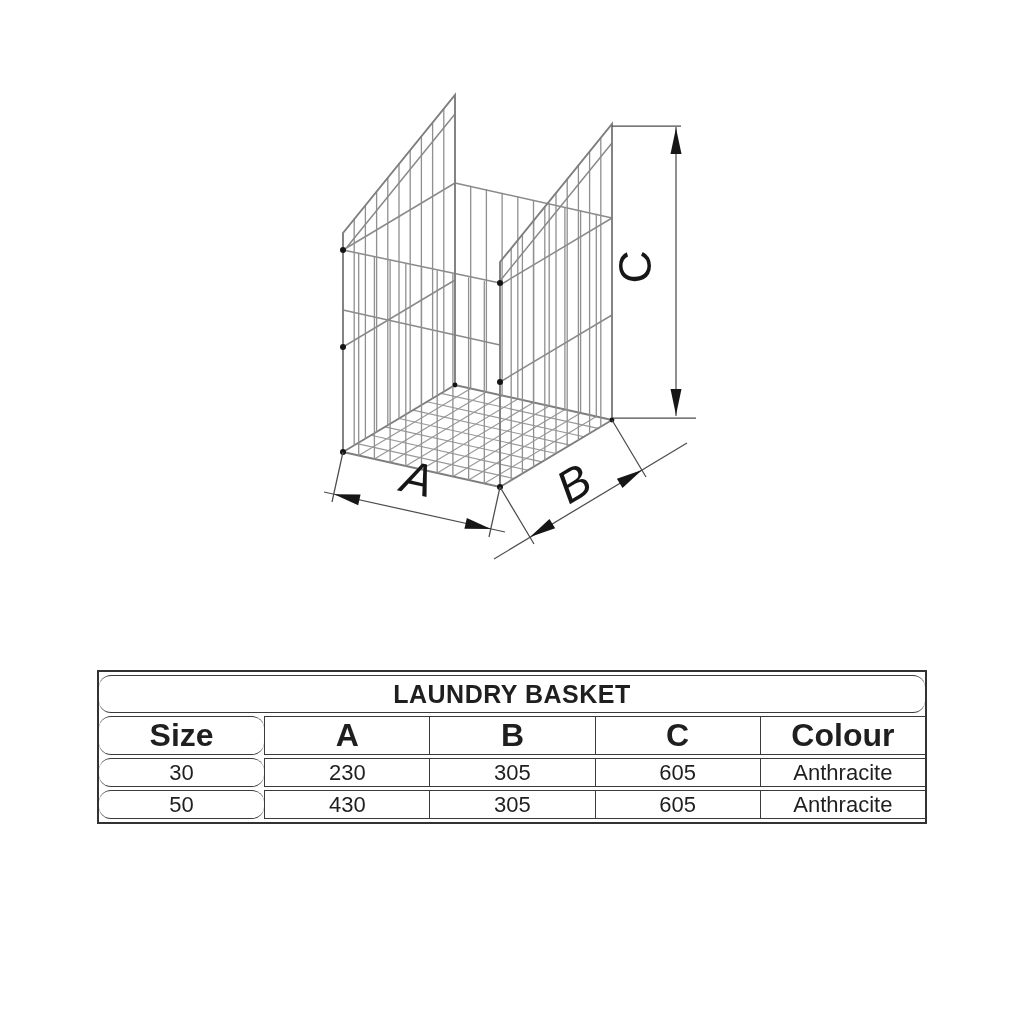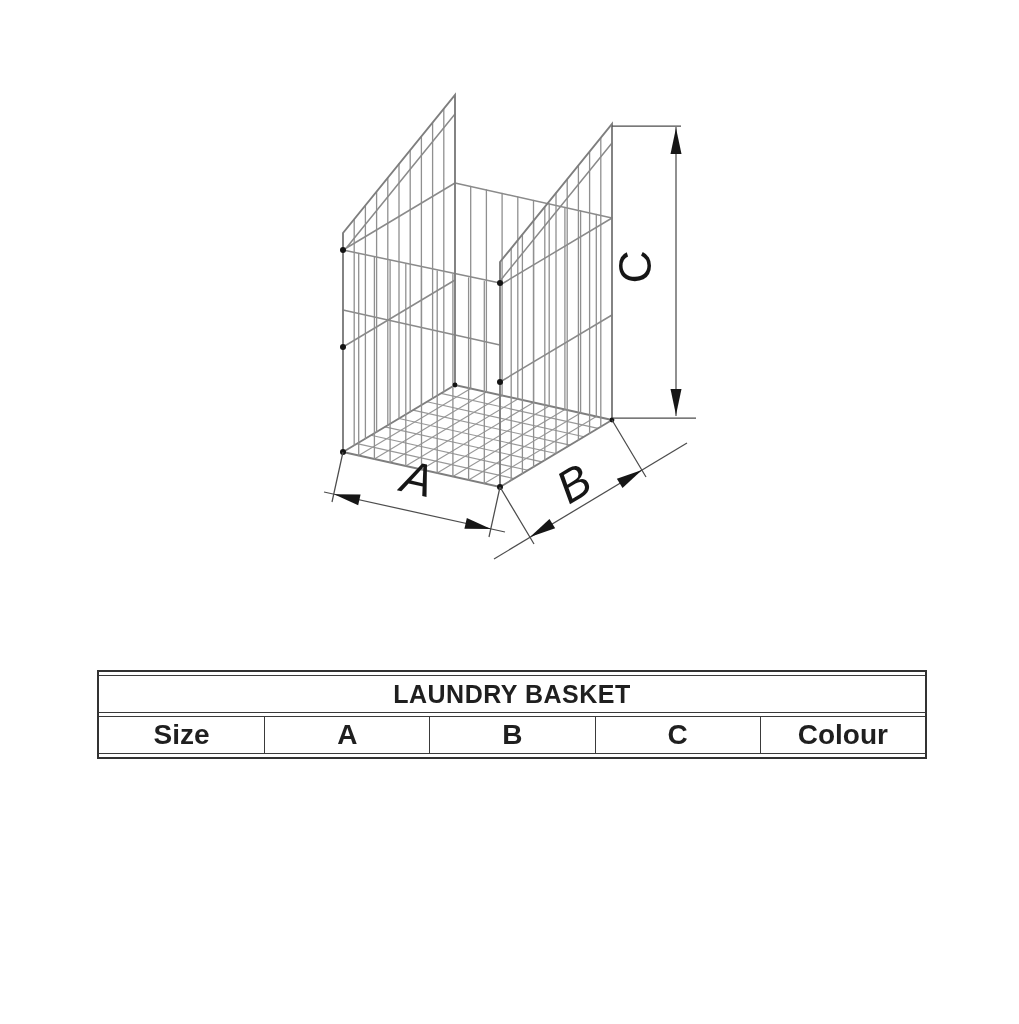--- a/index.html
+++ b/index.html
@@ -38,32 +38,32 @@
     border-top:1.5px solid #3a3a3a;
     border-bottom:1.5px solid #3a3a3a;
     border-left:1.5px solid #3a3a3a;
     text-align:center;
     vertical-align:middle;
     padding:0;
     color:#1f1f1f;
     overflow:hidden;
     white-space:nowrap;
   }
-  table.spec td:first-child{border-left:none;}
+  table.spec td:first-child{border-left:none;border-radius:12px;}
   td.title-cell{
     height:36px;
     font-weight:bold;
     font-size:25px;
     letter-spacing:0.5px;
     color:#111111;
   }
   td.head-cell{
     height:36px;
     font-weight:bold;
-    font-size:28px;
+    font-size:32px;
     color:#141414;
   }
   td.data-cell{
     height:27px;
     font-size:22px;
     color:#2e2e2e;
   }
 </style>
 </head>
 <body>
@@ -145,17 +145,31 @@
         <tr>
           <td class="title-cell" colspan="5">LAUNDRY BASKET</td>
         </tr>
         <tr>
           <td class="head-cell">Size</td>
           <td class="head-cell">A</td>
           <td class="head-cell">B</td>
           <td class="head-cell">C</td>
           <td class="head-cell">Colour</td>
         </tr>
+        <tr>
+          <td class="data-cell">30</td>
+          <td class="data-cell">230</td>
+          <td class="data-cell">305</td>
+          <td class="data-cell">605</td>
+          <td class="data-cell">Anthracite</td>
+        </tr>
+        <tr>
+          <td class="data-cell">50</td>
+          <td class="data-cell">430</td>
+          <td class="data-cell">305</td>
+          <td class="data-cell">605</td>
+          <td class="data-cell">Anthracite</td>
+        </tr>
       </tbody>
     </table>
   </div>
 
 </div>
 
 </body></html>

